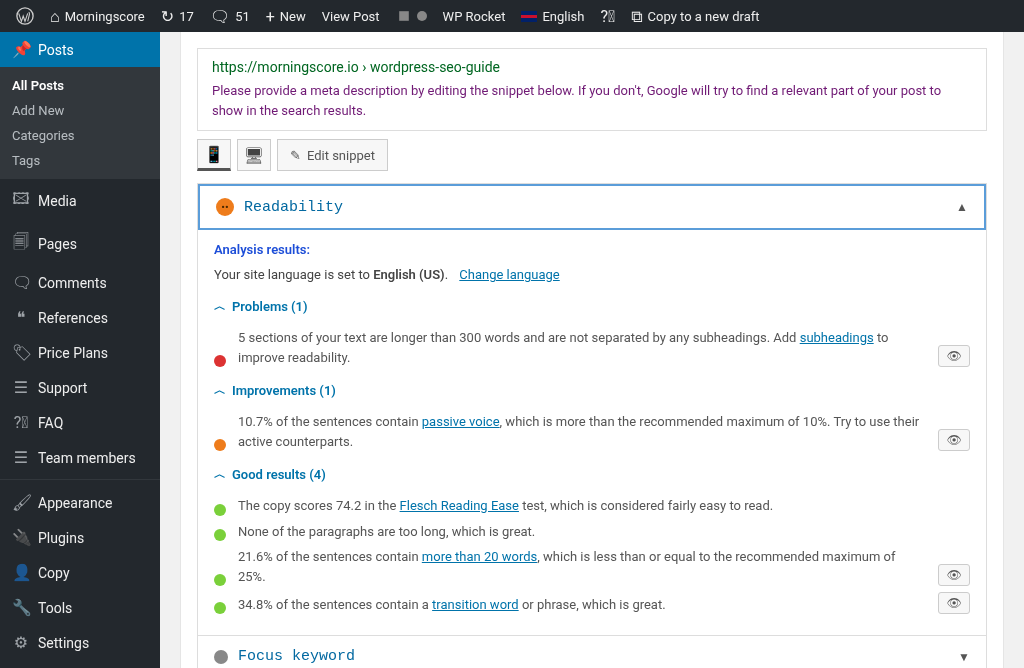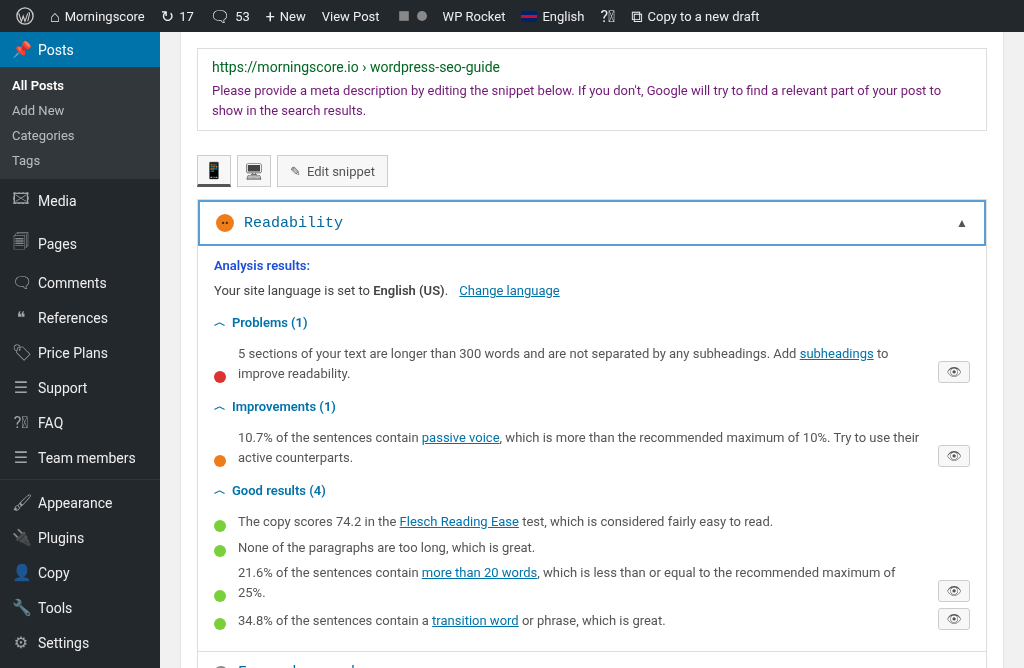--- a/index.html
+++ b/index.html
@@ -18,21 +18,21 @@
 .sidebar .menu-item.current .micon { color: #fff; }
 .sidebar .menu-item.current::after { content: ''; position: absolute; right: -8px; top: 50%; margin-top: -8px; border: 8px solid transparent; border-right-color: #f1f1f1; }
 .sidebar .submenu { background: #32373c; padding: 6px 0; }
 .sidebar .submenu .sub-item { padding: 5px 12px; color: rgba(240,245,250,.7); cursor: pointer; font-size: 13px; }
 .sidebar .submenu .sub-item.current { color: #fff; font-weight: 600; }
 .sidebar .sep { height: 5px; border-bottom: 1px solid #32373c; margin-bottom: 5px; }
 
 .content { flex: 1; overflow-y: auto; padding: 0 20px; background: #f1f1f1; }
 .metabox { background: #fff; border: 1px solid #e5e5e5; margin-bottom: 20px; }
 
-.snippet-box { border: 1px solid #ddd; padding: 10px 14px; margin: 0 0 24px 0; background: #fff; }
+.snippet-box { border: 1px solid #ddd; padding: 10px 14px; margin: 0 0 8px 0; background: #fff; }
 .snippet-url { color: #006621; font-size: 14px; padding-bottom: 6px; }
 .snippet-desc { color: #701a75; font-size: 13px; line-height: 1.5; }
 
 .device-row { display: flex; gap: 6px; margin-bottom: 12px; }
 .device-btn { width: 34px; height: 32px; border: 1px solid #ccc; background: #f7f7f7; display: flex; align-items: center; justify-content: center; cursor: pointer; font-size: 16px; }
 .device-btn.active { border-bottom: 3px solid #555; }
 .edit-snippet-btn { height: 32px; border: 1px solid #ccc; background: #f7f7f7; padding: 0 12px; display: flex; align-items: center; gap: 6px; cursor: pointer; font-size: 13px; color: #555; }
 
 .yoast-section { border: 1px solid #ddd; }
 .section-header { display: flex; align-items: center; padding: 12px 16px; cursor: pointer; gap: 10px; }
@@ -78,21 +78,21 @@
   <div class="ab-item">
       <span class="icon">⌂</span>
       <span>Morningscore</span>
     </div>
   <div class="ab-item">
       <span class="icon">↻</span>
       <span>17</span>
     </div>
   <div class="ab-item">
       <span class="icon">🗨</span>
-      <span>53</span>
+      <span>51</span>
     </div>
   <div class="ab-item">
       <span class="icon">+</span>
       <span>New</span>
     </div>
   <div class="ab-item">
       <span>View Post</span>
     </div>
   <div class="ab-item">
       <span class="icon">

